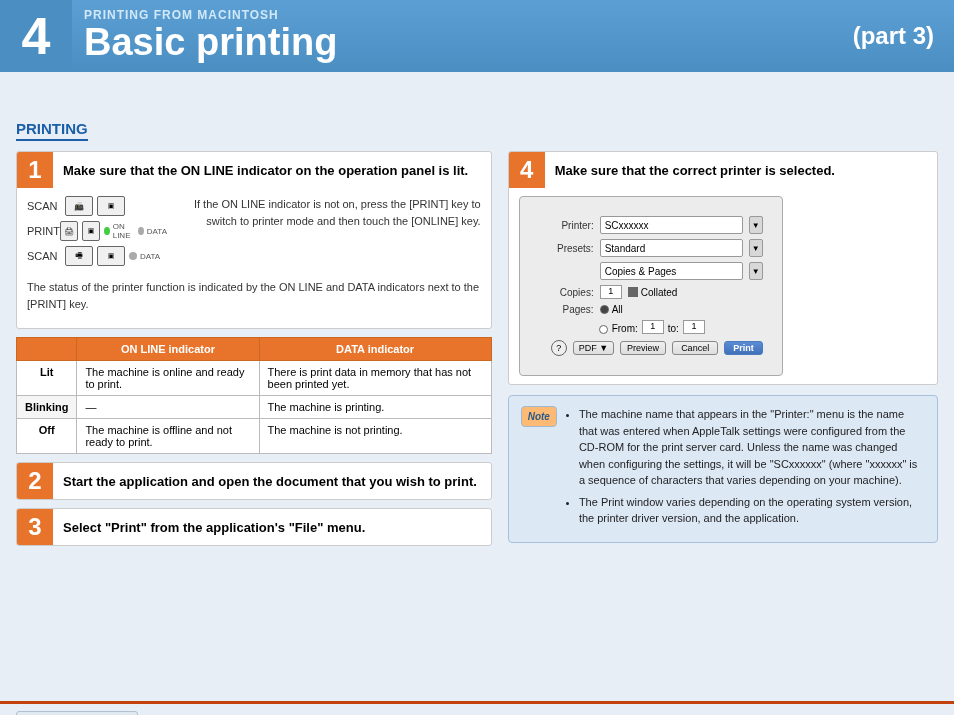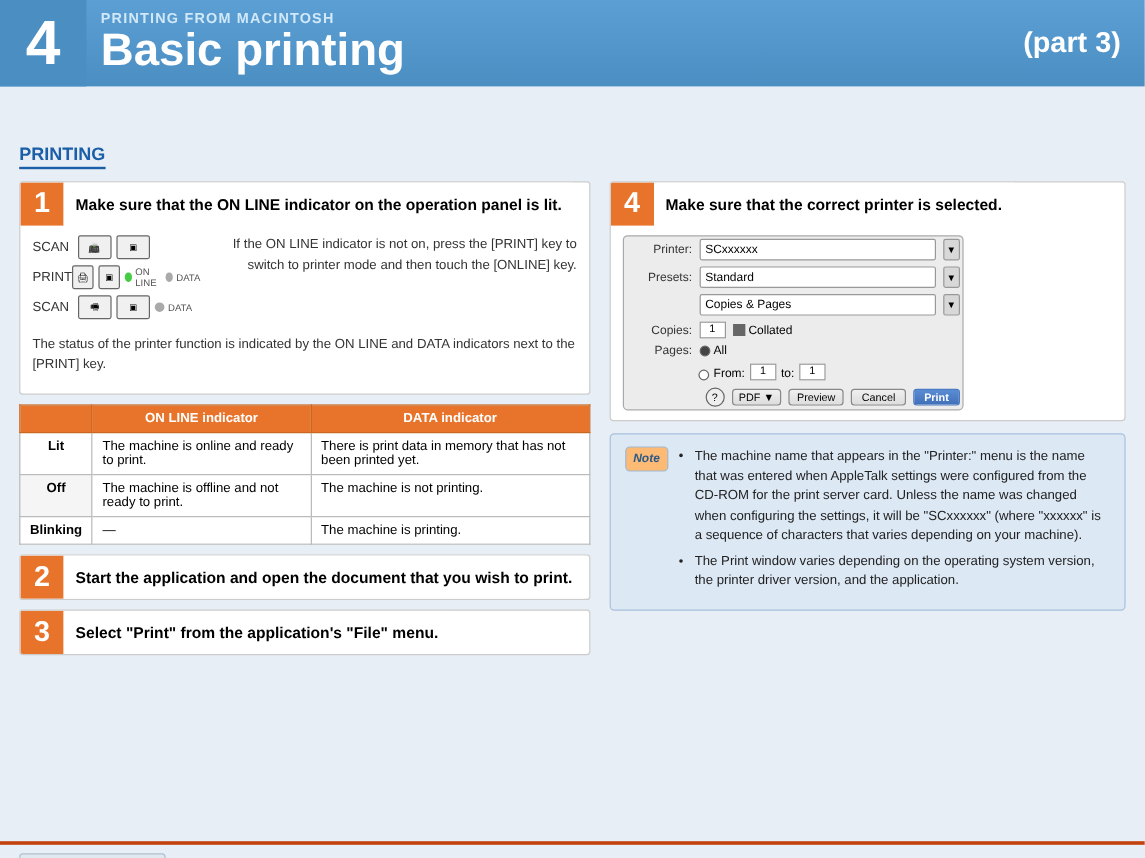--- a/index.html
+++ b/index.html
@@ -222,23 +222,23 @@
     }
 
     
     .step4-content {
       padding: 8px 10px;
     }
     .print-dialog-mock {
       border: 1px solid #aaa;
       border-radius: 4px;
       background: #ececec;
-      padding: 2px;
+      padding: 19px;
       font-size: 10px;
-      width: 284px;
+      width: 264px;
     }
     .dialog-row {
       display: flex;
       align-items: center;
       margin-bottom: 5px;
       gap: 6px;
     }
     .dialog-label {
       width: 55px;
       text-align: right;
@@ -519,28 +519,28 @@
             <th>DATA indicator</th>
           </tr>
         </thead>
         <tbody>
           <tr>
             <td>Lit</td>
             <td>The machine is online and ready to print.</td>
             <td>There is print data in memory that has not been printed yet.</td>
           </tr>
           <tr>
+            <td>Blinking</td>
+            <td>—</td>
+            <td>The machine is printing.</td>
+          </tr>
+          <tr>
             <td>Off</td>
             <td>The machine is offline and not ready to print.</td>
             <td>The machine is not printing.</td>
-          </tr>
-          <tr>
-            <td>Blinking</td>
-            <td>—</td>
-            <td>The machine is printing.</td>
           </tr>
         </tbody>
       </table>
 
       <div class="step-box">
         <div class="step-header">
           <div class="step-num-badge">
             <span>2</span>
           </div>
           <div class="step-title">Start the application and open the document that you wish to print.</div>

